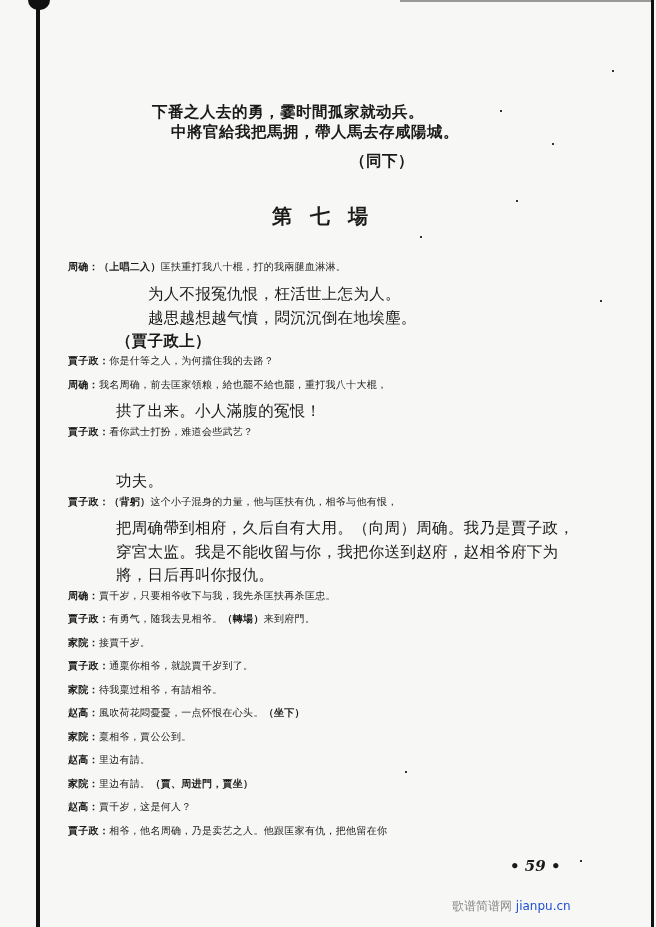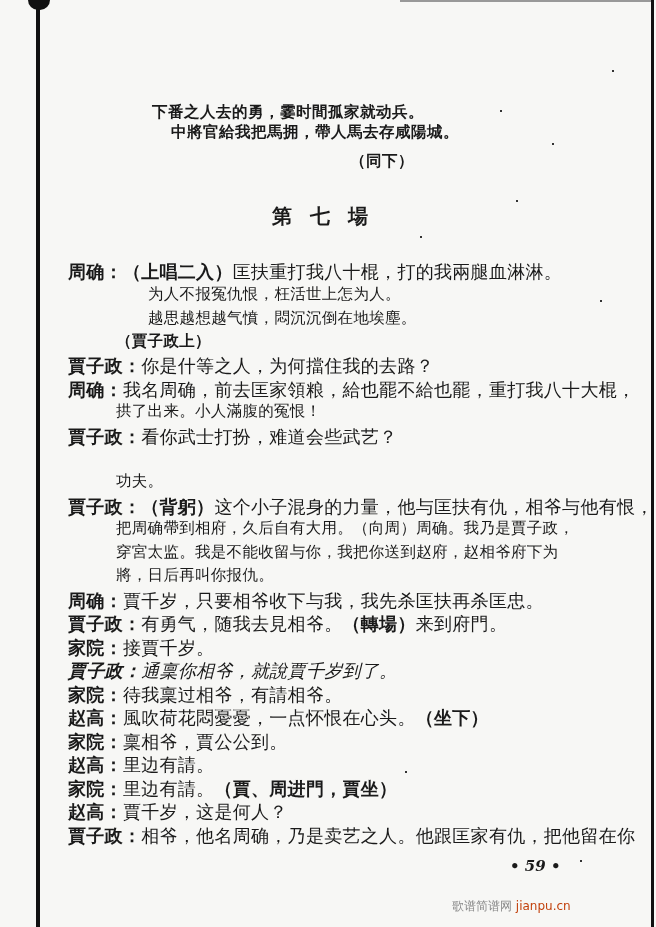--- a/index.html
+++ b/index.html
@@ -68,21 +68,21 @@
       left: 272px;
       top: 203px;
       font-size: 20px;
       font-weight: bold;
       letter-spacing: 18px;
       white-space: nowrap;
     }
     .line {
       position: absolute;
       left: 68px;
-      font-size: 18px;
+      font-size: 10px;
       white-space: nowrap;
       letter-spacing: 0.3px;
     }
     .line .speaker {
       font-weight: bold;
     }
     .line .stage {
       font-weight: bold;
     }
     .cont {
@@ -110,21 +110,21 @@
     .watermark {
       position: absolute;
       left: 452px;
       top: 898px;
       font-family: "DejaVu Sans", "Liberation Sans", sans-serif;
       font-size: 12px;
       color: #8a8a8a;
       white-space: nowrap;
     }
     .watermark .domain {
-      color: #c2410c;
+      color: #1d4ed8;
     }
     .speck {
       position: absolute;
       width: 2px;
       height: 2px;
       background: #333;
     }
   </style>
 </head>
 <body>
@@ -169,21 +169,21 @@
 
   <div class="line" style="top:589px;">
     <span class="speaker">周确：</span><span>賈千岁，只要相爷收下与我，我先杀匡扶再杀匡忠。</span>
   </div>
   <div class="line" style="top:636px;">
     <span class="speaker">家院：</span><span>接賈千岁。</span>
   </div>
   <div class="line" style="top:612px;">
     <span class="speaker">賈子政：</span><span>有勇气，随我去見相爷。</span><span class="stage">（轉場）</span><span>来到府門。</span>
   </div>
-  <div class="line" style="top:659px;font-style:italic;">
+  <div class="line" style="top:659px;">
     <span class="speaker">賈子政：</span><span>通稟你相爷，就說賈千岁到了。</span>
   </div>
   <div class="line" style="top:683px;">
     <span class="speaker">家院：</span><span>待我稟过相爷，有請相爷。</span>
   </div>
   <div class="line" style="top:706px;">
     <span class="speaker">赵高：</span><span>風吹荷花悶憂憂，一点怀恨在心头。</span><span class="stage">（坐下）</span>
   </div>
   <div class="line" style="top:730px;">
     <span class="speaker">家院：</span><span>稟相爷，賈公公到。</span>

